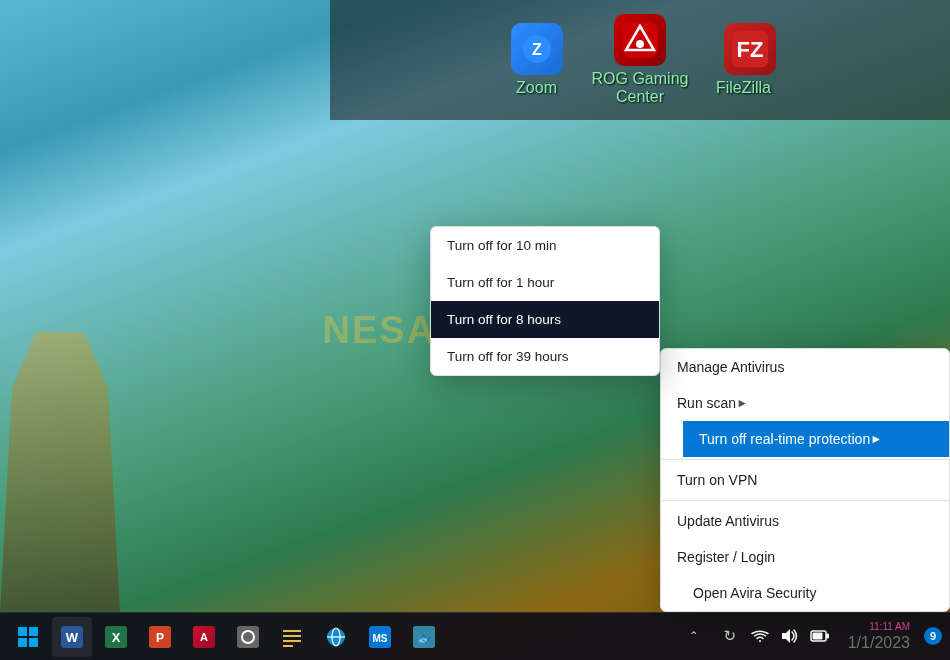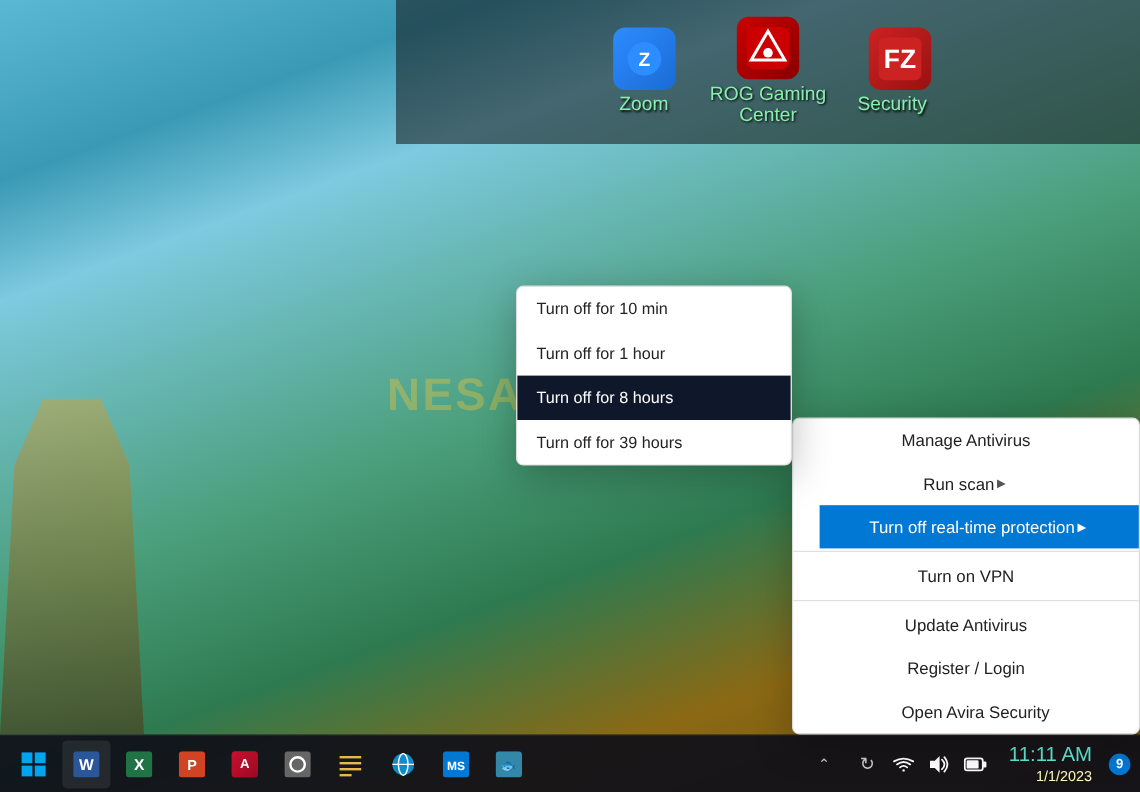--- a/index.html
+++ b/index.html
@@ -134,27 +134,27 @@
       display: flex;
       flex-direction: column;
       align-items: flex-end;
       line-height: 1.3;
       padding: 4px 6px;
       border-radius: 4px;
       cursor: pointer;
     }
 
     .time-text {
-      color: #5eead4;
-      font-size: 17px;
+      color: #ec4899;
+      font-size: 10px;
     }
 
     .date-text {
-      color: #fef9c3;
-      font-size: 12px;
+      color: #737373;
+      font-size: 16px;
     }
 
     .notification-badge {
       background: #0078d4;
       color: #fff;
       font-size: 11px;
       width: 18px;
       height: 18px;
       border-radius: 50%;
       display: flex;
@@ -172,21 +172,21 @@
       background: #fff;
       border: 1px solid #ddd;
       border-radius: 6px;
       box-shadow: 0 8px 32px rgba(0,0,0,0.25);
       overflow: visible;
     }
 
     .ctx-item {
       display: flex;
       align-items: center;
-      justify-content: center;
+      justify-content: flex-start;
       padding: 10px 16px;
       font-size: 14px;
       color: #222;
       cursor: pointer;
       position: relative;
     }
 
     .ctx-item.active {
       background: #0078d4;
       color: #fff;
@@ -322,21 +322,21 @@
 Center</span>
   </div>
 
   <div class="desktop-icon">
     <div class="icon-img icon-filezilla">
       <svg width="36" height="36" viewBox="0 0 36 36" fill="none">
         <rect width="36" height="36" rx="6" fill="#cc2222"></rect>
         <text x="18" y="26" text-anchor="middle" font-size="22" font-weight="bold" fill="white">FZ</text>
       </svg>
     </div>
-    <span class="desktop-icon-label">Security</span>
+    <span class="desktop-icon-label">FileZilla</span>
   </div>
 </div>
 
 <div id="context-menu" style="position:absolute; right:0; bottom:48px; width:290px; background:#fff; border:1px solid #ddd; border-radius:6px; box-shadow:0 8px 32px rgba(0,0,0,0.25); overflow:visible; z-index:100;">
 
   <div class="ctx-item">
     <span>Manage Antivirus</span>
   </div>
 
   <div class="ctx-item">
@@ -363,21 +363,21 @@
 
   <div class="ctx-item">
     <span>Register / Login</span>
   </div>
 
   <div class="ctx-item bold-item">
     <span style="font-weight:400;margin-left:16px;">Open Avira Security</span>
   </div>
 </div>
 
-<div class="submenu-wrapper" style="position:absolute; right:290px; bottom:272px; z-index:101;text-align:center;">
+<div class="submenu-wrapper" style="position:absolute; right:290px; bottom:284px; z-index:101;text-align:center;">
   <div class="sub-item">
     <span>Turn off for 10 min</span>
   </div>
   <div class="sub-item">
     <span>Turn off for 1 hour</span>
   </div>
   <div class="sub-item active">
     <span>Turn off for 8 hours</span>
   </div>
   <div class="sub-item">

